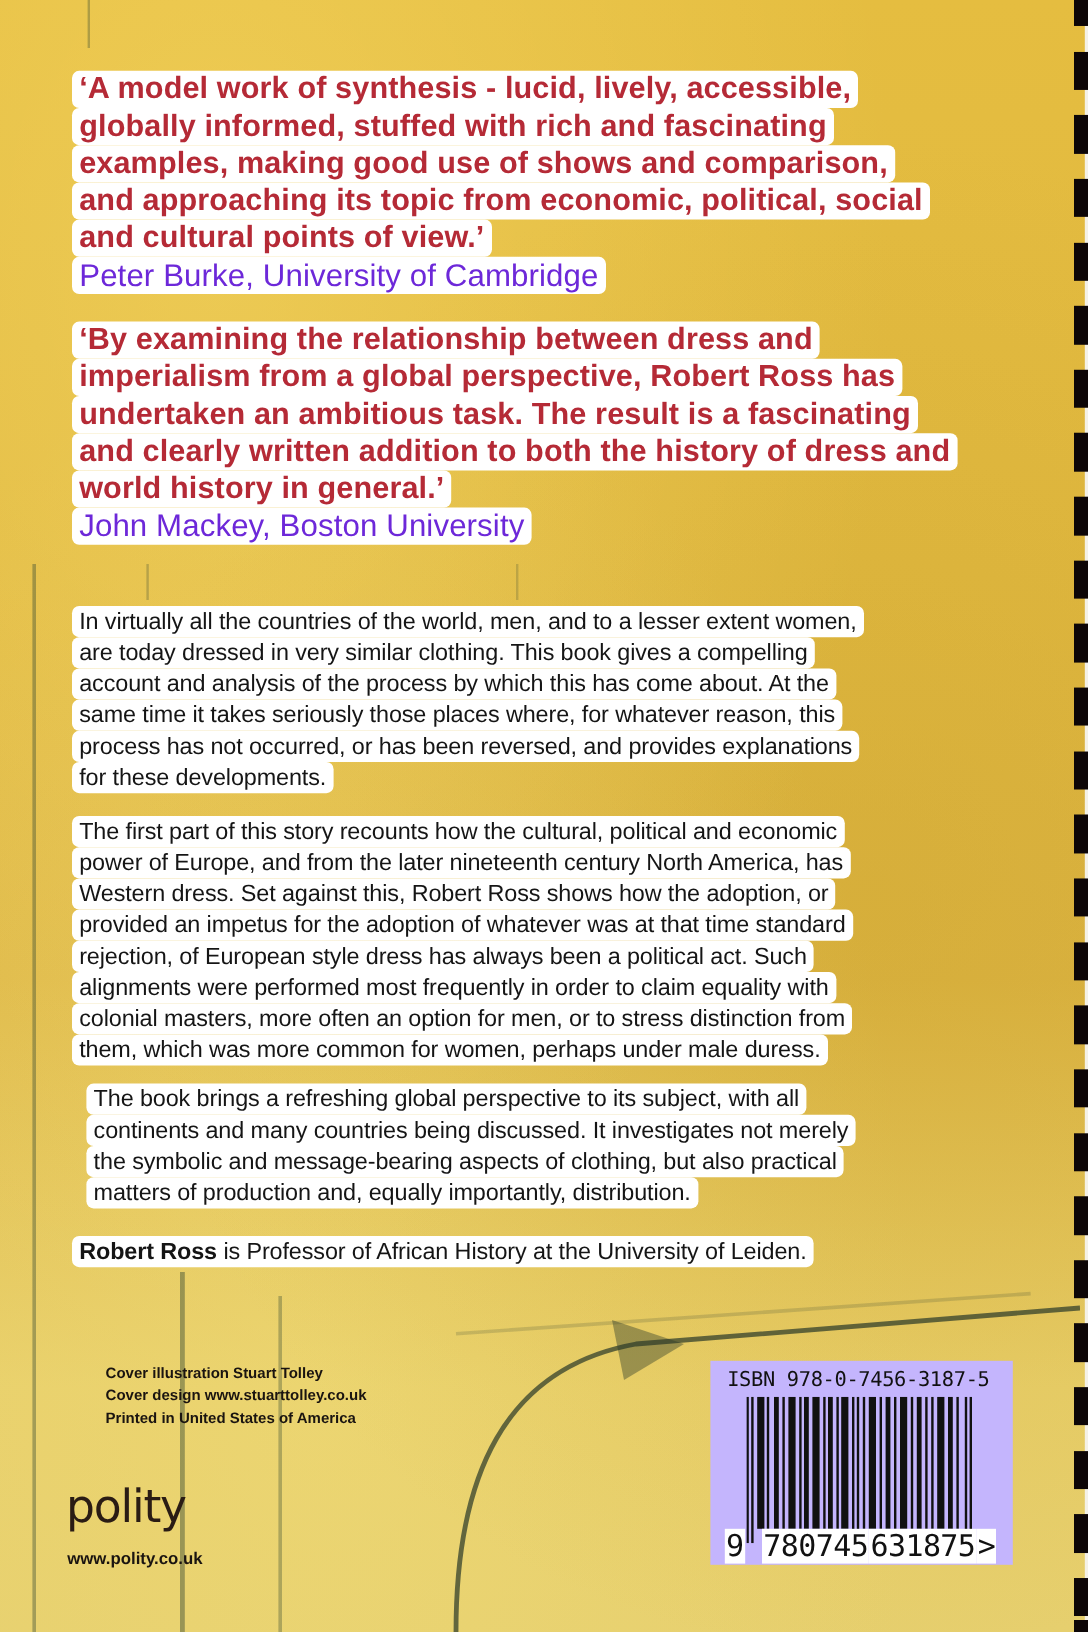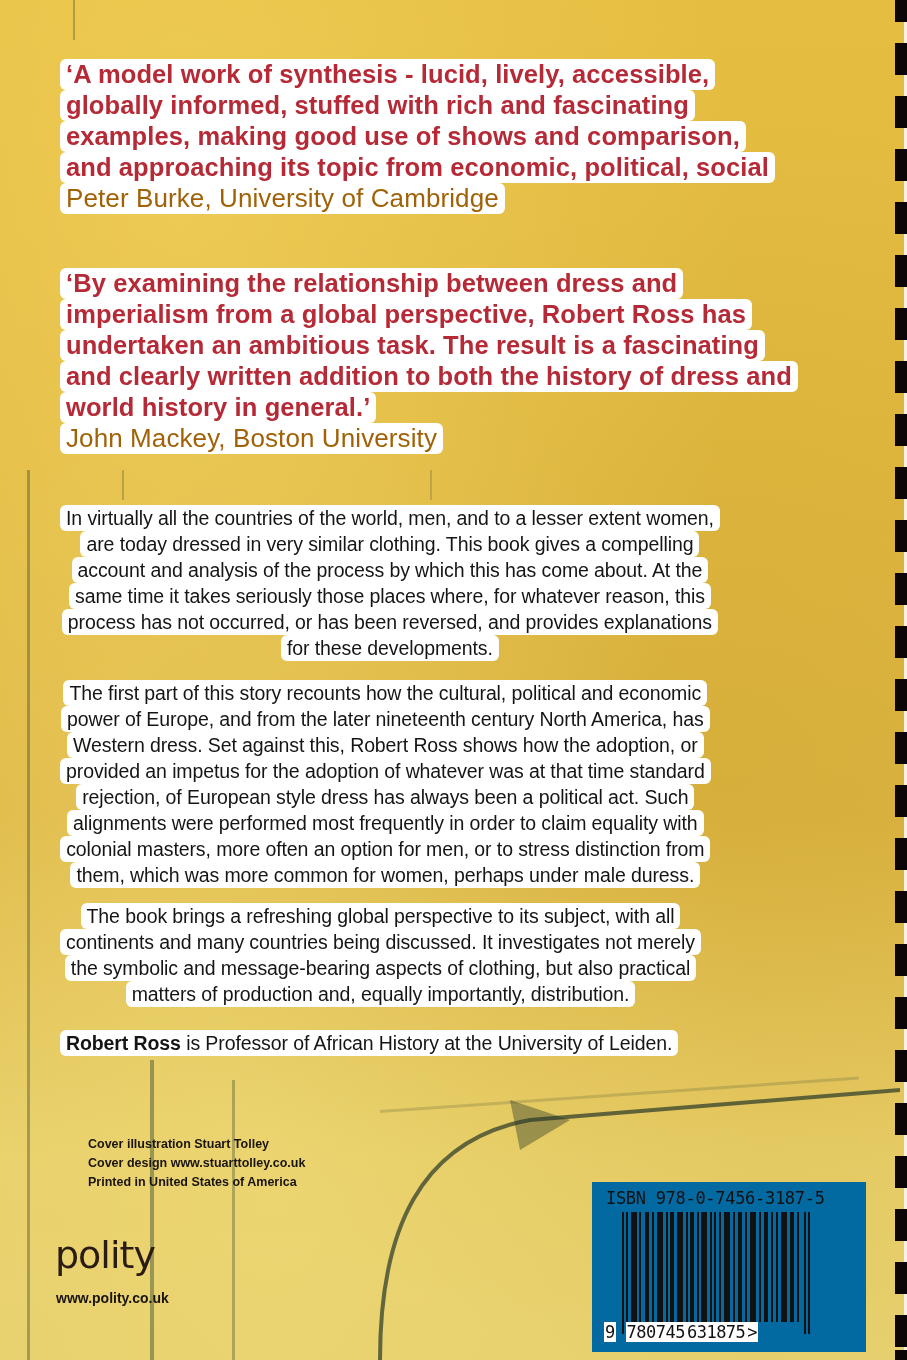--- a/index.html
+++ b/index.html
@@ -33,55 +33,54 @@
   .hl {
     display: inline-block; background: #ffffff;
     padding: 0 6px; border-radius: 6px;
     white-space: nowrap;
   }
   .quote .hl {
     color: #b52a36; font-weight: bold; font-size: 25.5px; line-height: 31px;
     letter-spacing: 0.1px;
   }
   .quote .attr .hl {
-    color: #a16207; font-weight: normal; font-size: 26px; line-height: 31px; text-align: right;
-  }
-  .body-p .line { height: 26px; text-align: center; }
+    color: #6d28d9; font-weight: normal; font-size: 26px; line-height: 31px; text-align: right;
+  }
+  .body-p .line { height: 26px; }
   .body-p .hl {
     color: #151515; font-size: 19.5px; line-height: 26px; letter-spacing: -0.1px;
   }
   .body-p b { font-weight: bold; }
 
   .credits {
     position: absolute; left: 88px; top: 1135px;
     font-size: 12.5px; font-weight: bold; color: #1a1410; line-height: 19px;
   }
   .logo {
     position: absolute; left: 55px; top: 1233px;
     font-size: 38px; color: #2a1c14; letter-spacing: -1px;
     font-family: "DejaVu Sans", sans-serif; font-weight: normal; text-align: center;
   }
   .logo-url {
     position: absolute; left: 56px; top: 1290px;
     font-size: 14px; font-weight: bold; color: #1a1410;
   }
   .barcode-box {
-    position: absolute; left: 592px; top: 1134px; width: 274px; height: 170px;
-    background: #0369a1;
-    margin-top: 48px;
+    position: absolute; left: 592px; top: 1134px; width: 252px; height: 170px;
+    background: #c4b5fd;
   }
   .isbn-text {
     position: absolute; left: 14px; top: 6px;
     font-family: "DejaVu Sans Mono", monospace; font-size: 17px; color: #111;
     letter-spacing: -0.3px;
   }
   .bars { position: absolute; left: 30px; top: 30px; width: 190px; height: 122px; }
   .digits {
     position: absolute; left: 12px; top: 140px;
-    font-family: "DejaVu Sans Mono", monospace; font-size: 17px; color:#111;
+    font-family: "DejaVu Sans Mono", monospace; font-size: 25px; color:#111;
     letter-spacing: -0.5px;
     background: transparent;
   }
   .digits span { background: #fff; padding: 0 1px; }
 </style>
 </head>
 <body>
 
 <div class="paper"></div>
 
@@ -98,20 +97,21 @@
 </svg>
 
 <div class="edge-white"></div>
 <div class="edge-dashes"></div>
 
 <div class="block quote" style="top:59px;">
   <span class="line"><span class="hl">‘A model work of synthesis - lucid, lively, accessible,</span></span>
   <span class="line"><span class="hl">globally informed, stuffed with rich and fascinating</span></span>
   <span class="line"><span class="hl">examples, making good use of shows and comparison,</span></span>
   <span class="line"><span class="hl">and approaching its topic from economic, political, social</span></span>
+  <span class="line"><span class="hl">and cultural points of view.’</span></span>
   <span class="line attr"><span class="hl">Peter Burke, University of Cambridge</span></span>
 </div>
 
 <div class="block quote" style="top:268px;">
   <span class="line"><span class="hl">‘By examining the relationship between dress and</span></span>
   <span class="line"><span class="hl">imperialism from a global perspective, Robert Ross has</span></span>
   <span class="line"><span class="hl">undertaken an ambitious task.  The result is a fascinating</span></span>
   <span class="line"><span class="hl">and clearly written addition to both the history of dress and</span></span>
   <span class="line"><span class="hl">world history in general.’</span></span>
   <span class="line attr"><span class="hl">John Mackey, Boston University</span></span>
@@ -130,21 +130,21 @@
   <span class="line"><span class="hl">The first part of this story recounts how the cultural, political and economic</span></span>
   <span class="line"><span class="hl">power of Europe, and from the later nineteenth century North America, has</span></span>
   <span class="line"><span class="hl">Western dress. Set against this, Robert Ross shows how the adoption, or</span></span>
   <span class="line"><span class="hl">provided an impetus for the adoption of whatever was at that time standard</span></span>
   <span class="line"><span class="hl">rejection, of European style dress has always been a political act. Such</span></span>
   <span class="line"><span class="hl">alignments were performed most frequently in order to claim equality with</span></span>
   <span class="line"><span class="hl">colonial masters, more often an option for men, or to stress distinction from</span></span>
   <span class="line"><span class="hl">them, which was more common for women, perhaps under male duress.</span></span>
 </div>
 
-<div class="block body-p" style="top:903px;">
+<div class="block body-p" style="top:903px;margin-left:12px;">
   <span class="line"><span class="hl">The book brings a refreshing global perspective to its subject, with all</span></span>
   <span class="line"><span class="hl">continents and many countries being discussed. It investigates not merely</span></span>
   <span class="line"><span class="hl">the symbolic and message-bearing aspects of clothing, but also practical</span></span>
   <span class="line"><span class="hl">matters of production and, equally importantly, distribution.</span></span>
 </div>
 
 <div class="block body-p" style="top:1030px;">
   <span class="line"><span class="hl"><b>Robert Ross</b><span> is Professor of African History at the University of Leiden.</span></span></span>
 </div>
 

